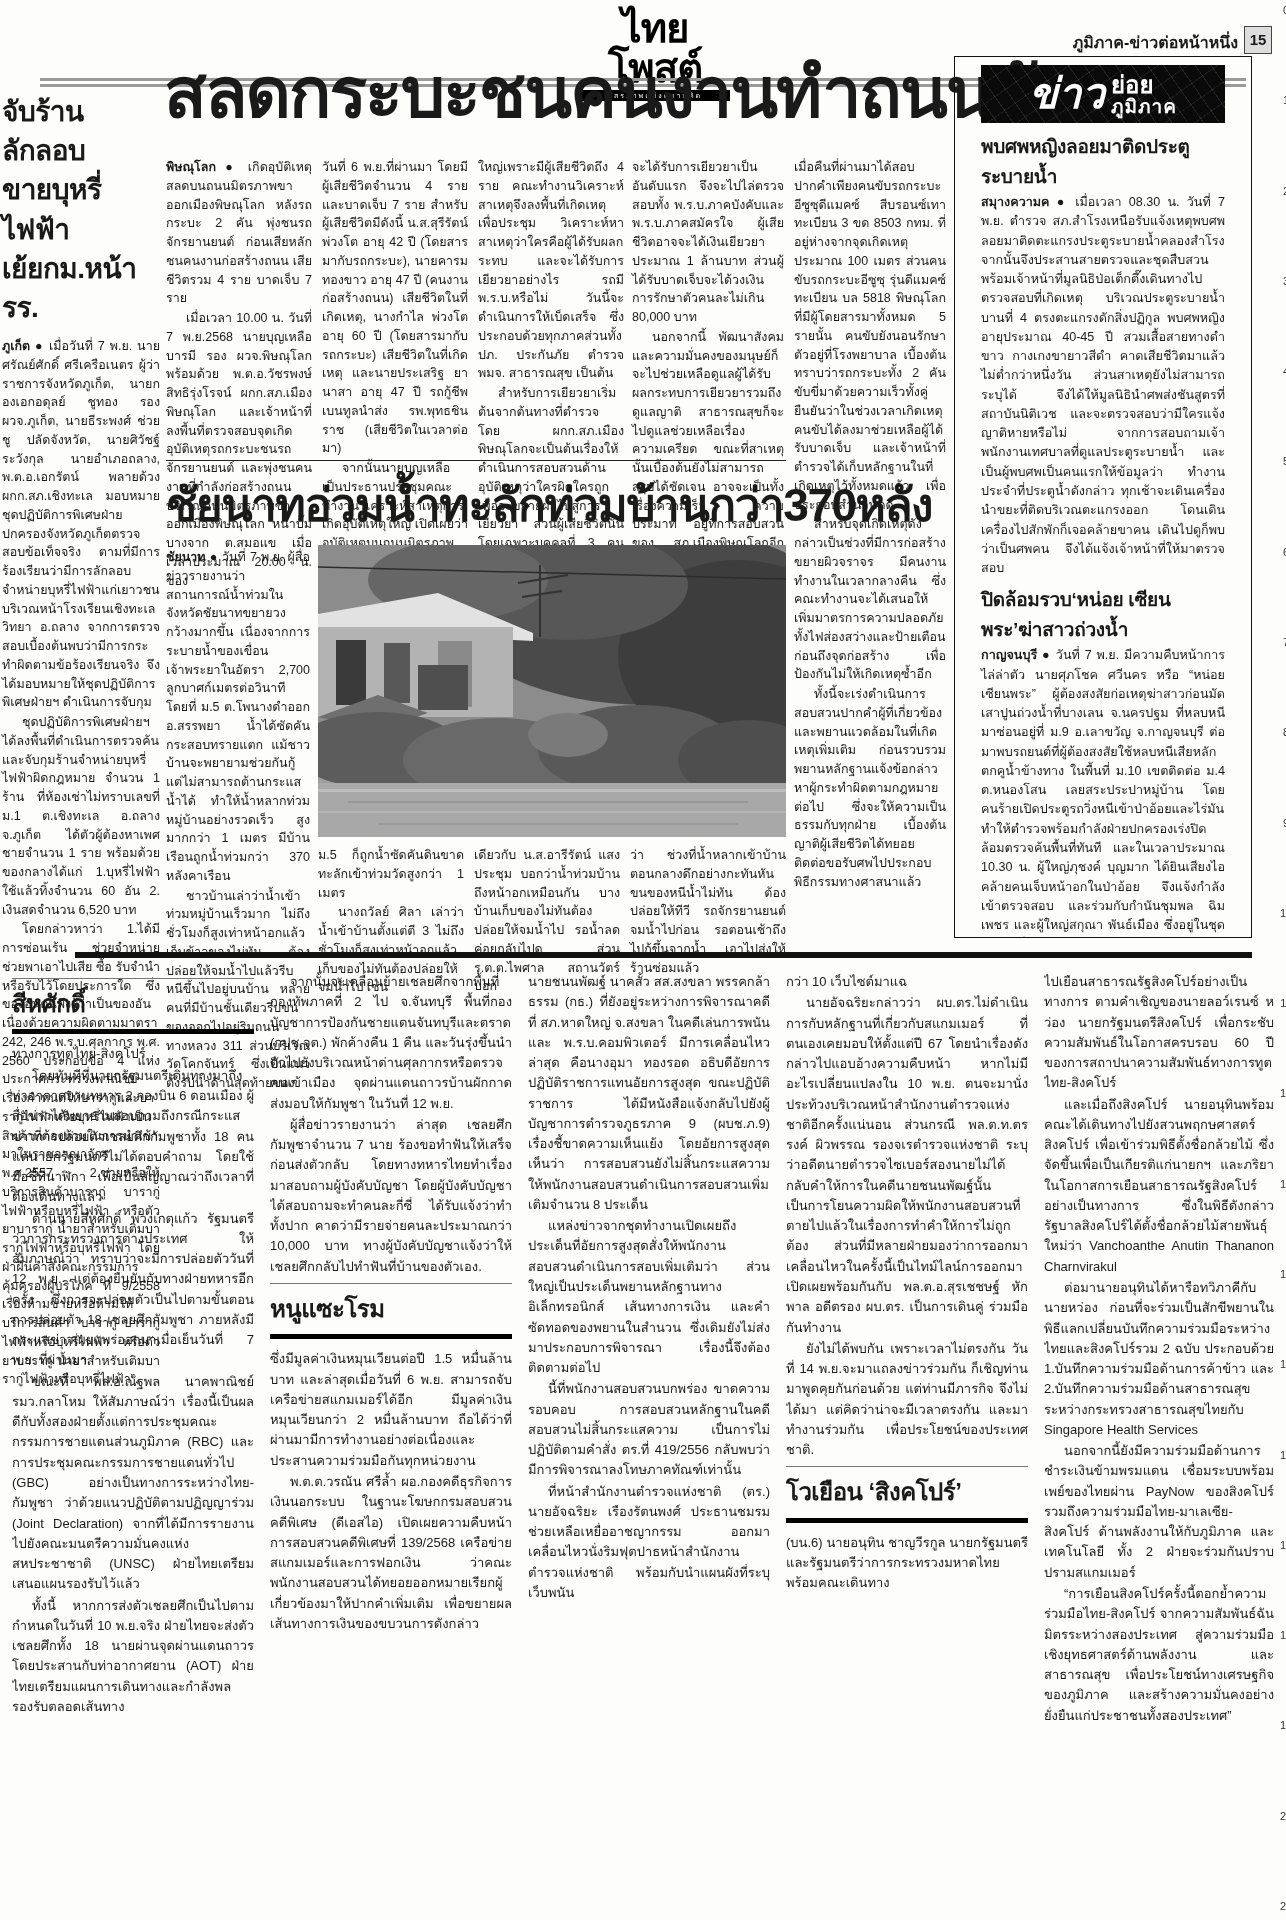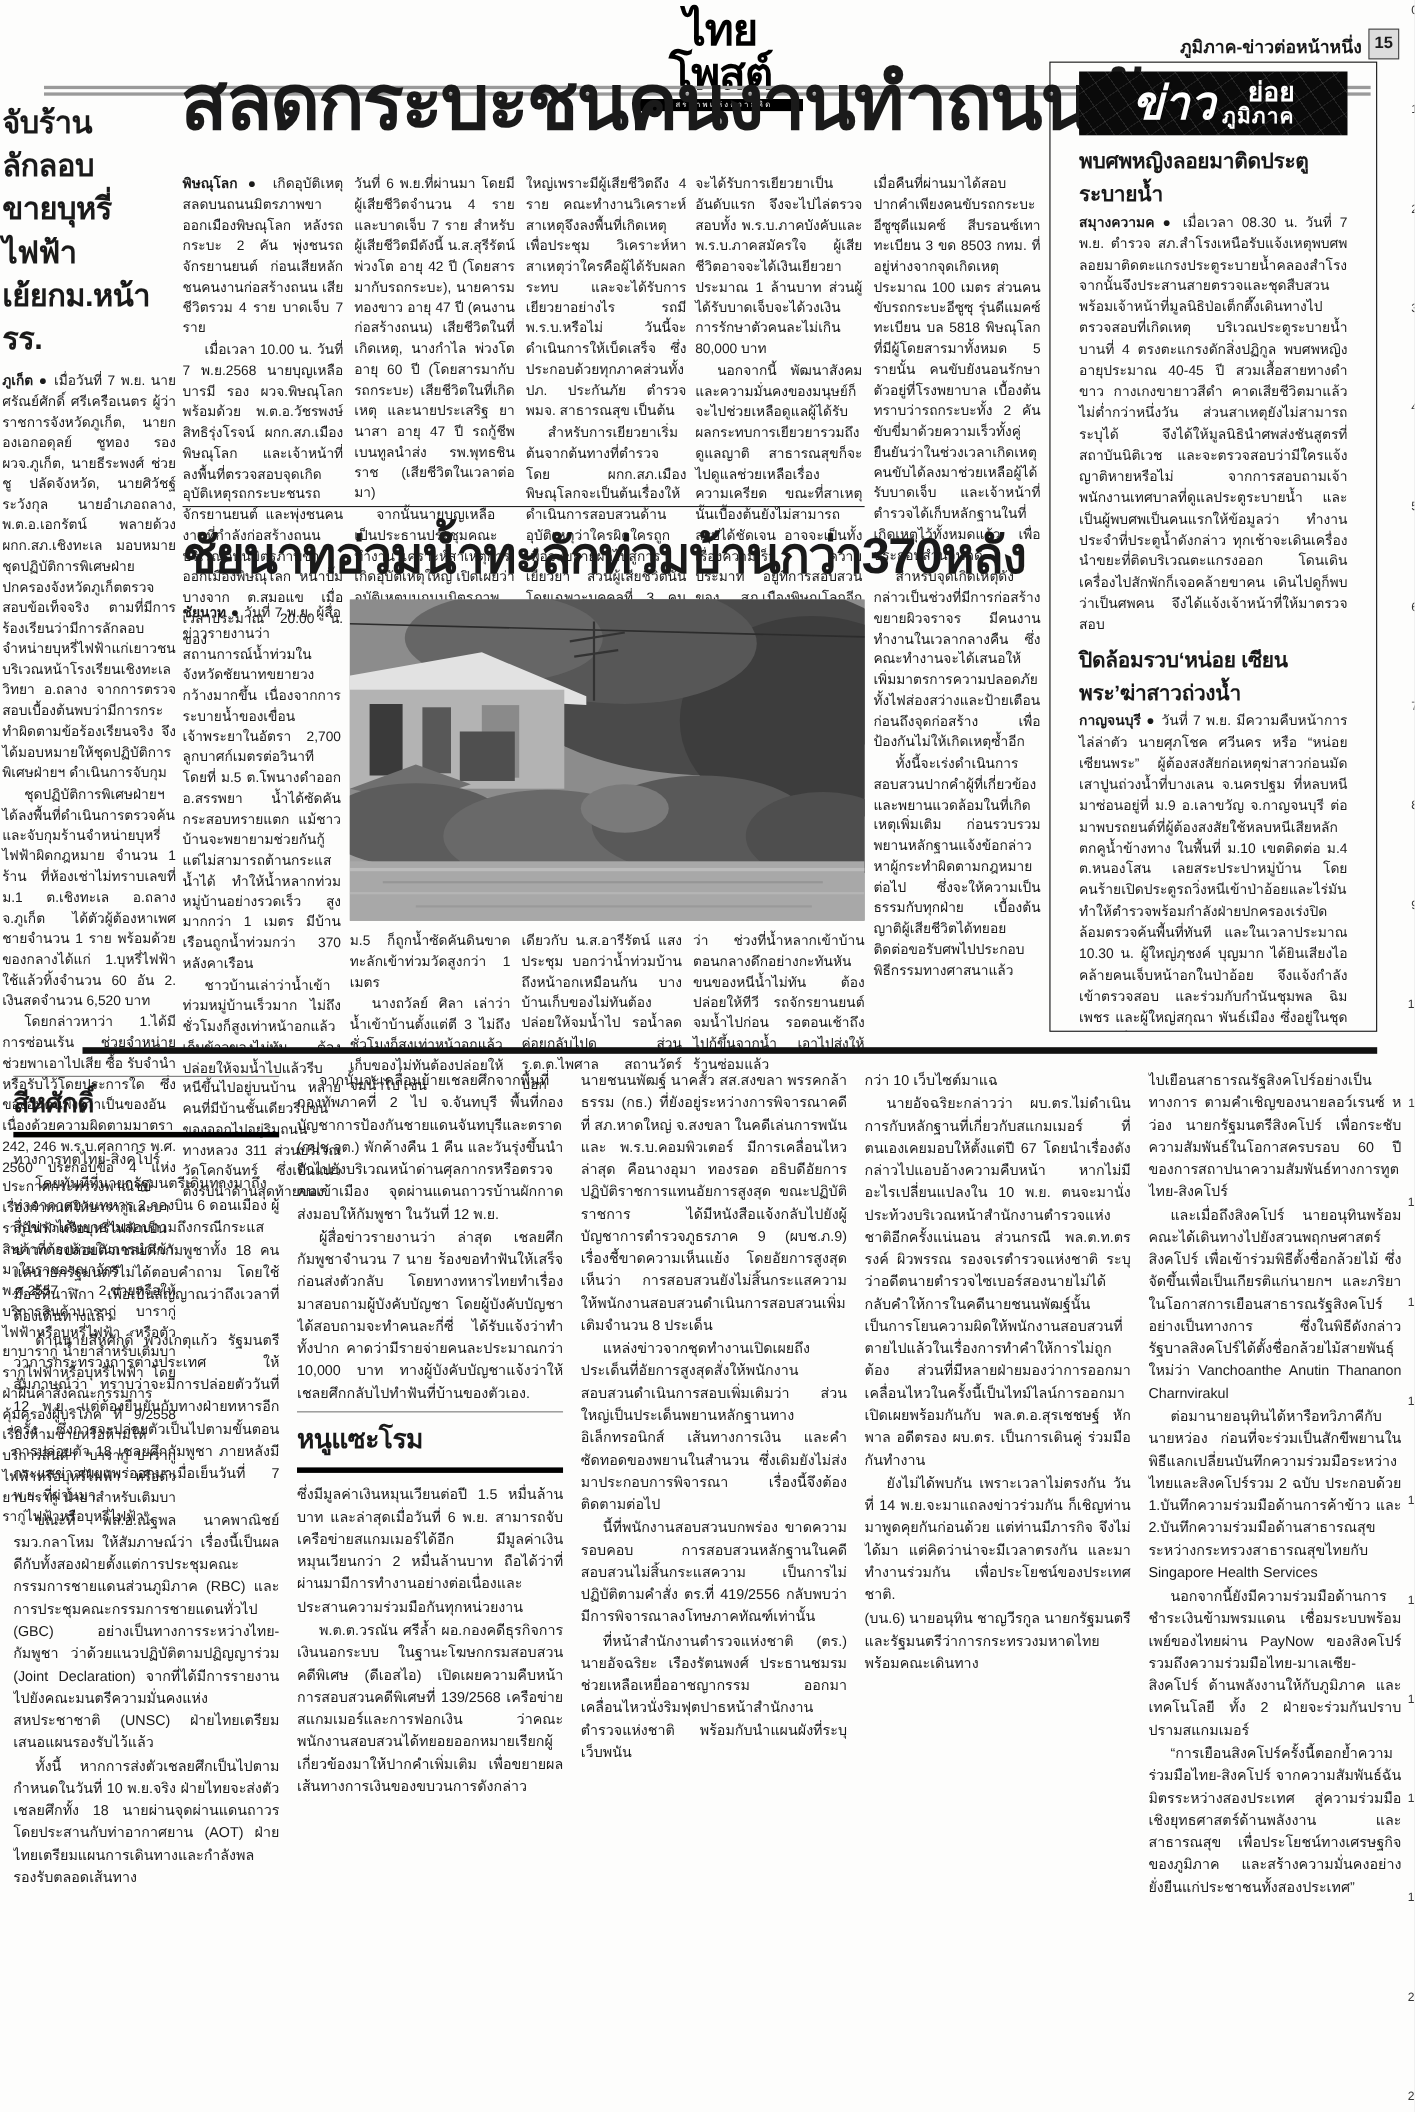--- a/index.html
+++ b/index.html
@@ -51,21 +51,21 @@
   
   #subnews{position:absolute;left:954px;top:56px;width:298px;height:882px;
            border:1.5px solid #111;padding:8px 26px;box-sizing:border-box;overflow:hidden;}
   .sn-logo{position:relative;height:58px;background:
      repeating-linear-gradient(55deg,rgba(255,255,255,.10) 0 1px,transparent 1px 13px),
      repeating-linear-gradient(-35deg,rgba(255,255,255,.08) 0 1px,transparent 1px 17px),#0a0a0a;
      display:flex;align-items:center;justify-content:center;gap:6px;margin-bottom:8px;}
   .sn-logo .big{color:#fff;font-size:42px;font-weight:900;font-style:italic;line-height:1;
                 text-shadow:0 0 2px #000;}
   .sn-logo .stack{display:flex;flex-direction:column;line-height:1;color:#fff;}
-  .sn-logo .stack .s1{font-size:24px;font-weight:900;text-align:right;}
+  .sn-logo .stack .s1{font-size:24px;font-weight:900;}
   .sn-logo .stack .s2{font-size:19px;font-weight:bold;letter-spacing:1px;}
   .sn-item-hl{font-size:19px;font-weight:800;margin:6px 0 2px;letter-spacing:-0.3px;}
   .sn-body{font-size:12.6px;line-height:1.53;text-align:justify;}
   
   #big-divider{position:absolute;left:75px;top:952px;width:1177px;height:6px;background:#111;}
   
   .bcol{position:absolute;top:972px;height:940px;font-size:13px;line-height:1.56;
         text-align:justify;overflow:hidden;}
   #bcolA{left:12px;width:242px;}
   #bcolB{left:270px;width:242px;}
@@ -280,20 +280,23 @@
         <p class="para">ที่หน้าสำนักงานตำรวจแห่งชาติ (ตร.) นายอัจฉริยะ เรืองรัตนพงศ์ ประธานชมรมช่วยเหลือเหยื่ออาชญากรรม ออกมาเคลื่อนไหวนั่งริมฟุตปาธหน้าสำนักงานตำรวจแห่งชาติ พร้อมกับนำแผนผังที่ระบุเว็บพนัน</p>
       </div>
   </div>
 
   <div class="bcol" id="bcolD">
     <div>
         <p class="para cont">กว่า 10 เว็บไซต์มาแฉ</p>
         <p class="para">นายอัจฉริยะกล่าวว่า ผบ.ตร.ไม่ดำเนินการกับหลักฐานที่เกี่ยวกับสแกมเมอร์ ที่ตนเองเคยมอบให้ตั้งแต่ปี 67 โดยนำเรื่องดังกล่าวไปแอบอ้างความคืบหน้า หากไม่มีอะไรเปลี่ยนแปลงใน 10 พ.ย. ตนจะมานั่งประท้วงบริเวณหน้าสำนักงานตำรวจแห่งชาติอีกครั้งแน่นอน ส่วนกรณี พล.ต.ท.ตรรงค์ ผิวพรรณ รองจเรตำรวจแห่งชาติ ระบุว่าอดีตนายตำรวจไซเบอร์สองนายไม่ได้กลับคำให้การในคดีนายชนนพัฒฐ์นั้น เป็นการโยนความผิดให้พนักงานสอบสวนที่ตายไปแล้วในเรื่องการทำคำให้การไม่ถูกต้อง ส่วนที่มีหลายฝ่ายมองว่าการออกมาเคลื่อนไหวในครั้งนี้เป็นไทม์ไลน์การออกมาเปิดเผยพร้อมกันกับ พล.ต.อ.สุรเชชษฐ์ หักพาล อดีตรอง ผบ.ตร. เป็นการเดินคู่ ร่วมมือกันทำงาน</p>
         <p class="para">ยังไม่ได้พบกัน เพราะเวลาไม่ตรงกัน วันที่ 14 พ.ย.จะมาแถลงข่าวร่วมกัน ก็เชิญท่านมาพูดคุยกันก่อนด้วย แต่ท่านมีภารกิจ จึงไม่ได้มา แต่คิดว่าน่าจะมีเวลาตรงกัน และมาทำงานร่วมกัน เพื่อประโยชน์ของประเทศชาติ.</p>
       </div>
+    <div class="jump-box">
+      <span class="t">โวเยือน ‘สิงคโปร์’</span>
+    </div>
     <div>
         <p class="para cont">(บน.6) นายอนุทิน ชาญวีรกูล นายกรัฐมนตรี และรัฐมนตรีว่าการกระทรวงมหาดไทย พร้อมคณะเดินทาง</p>
       </div>
   </div>
 
   <div class="bcol" id="bcolE">
     <div>
         <p class="para cont">ไปเยือนสาธารณรัฐสิงคโปร์อย่างเป็นทางการ ตามคำเชิญของนายลอว์เรนซ์ หว่อง นายกรัฐมนตรีสิงคโปร์ เพื่อกระชับความสัมพันธ์ในโอกาสครบรอบ 60 ปี ของการสถาปนาความสัมพันธ์ทางการทูตไทย-สิงคโปร์</p>
         <p class="para">และเมื่อถึงสิงคโปร์ นายอนุทินพร้อมคณะได้เดินทางไปยังสวนพฤกษศาสตร์สิงคโปร์ เพื่อเข้าร่วมพิธีตั้งชื่อกล้วยไม้ ซึ่งจัดขึ้นเพื่อเป็นเกียรติแก่นายกฯ และภริยาในโอกาสการเยือนสาธารณรัฐสิงคโปร์อย่างเป็นทางการ ซึ่งในพิธีดังกล่าว รัฐบาลสิงคโปร์ได้ตั้งชื่อกล้วยไม้สายพันธุ์ใหม่ว่า Vanchoanthe Anutin Thananon Charnvirakul</p>
         <p class="para">ต่อมานายอนุทินได้หารือทวิภาคีกับนายหว่อง ก่อนที่จะร่วมเป็นสักขีพยานในพิธีแลกเปลี่ยนบันทึกความร่วมมือระหว่างไทยและสิงคโปร์รวม 2 ฉบับ ประกอบด้วย 1.บันทึกความร่วมมือด้านการค้าข้าว และ 2.บันทึกความร่วมมือด้านสาธารณสุข ระหว่างกระทรวงสาธารณสุขไทยกับ Singapore Health Services</p>

